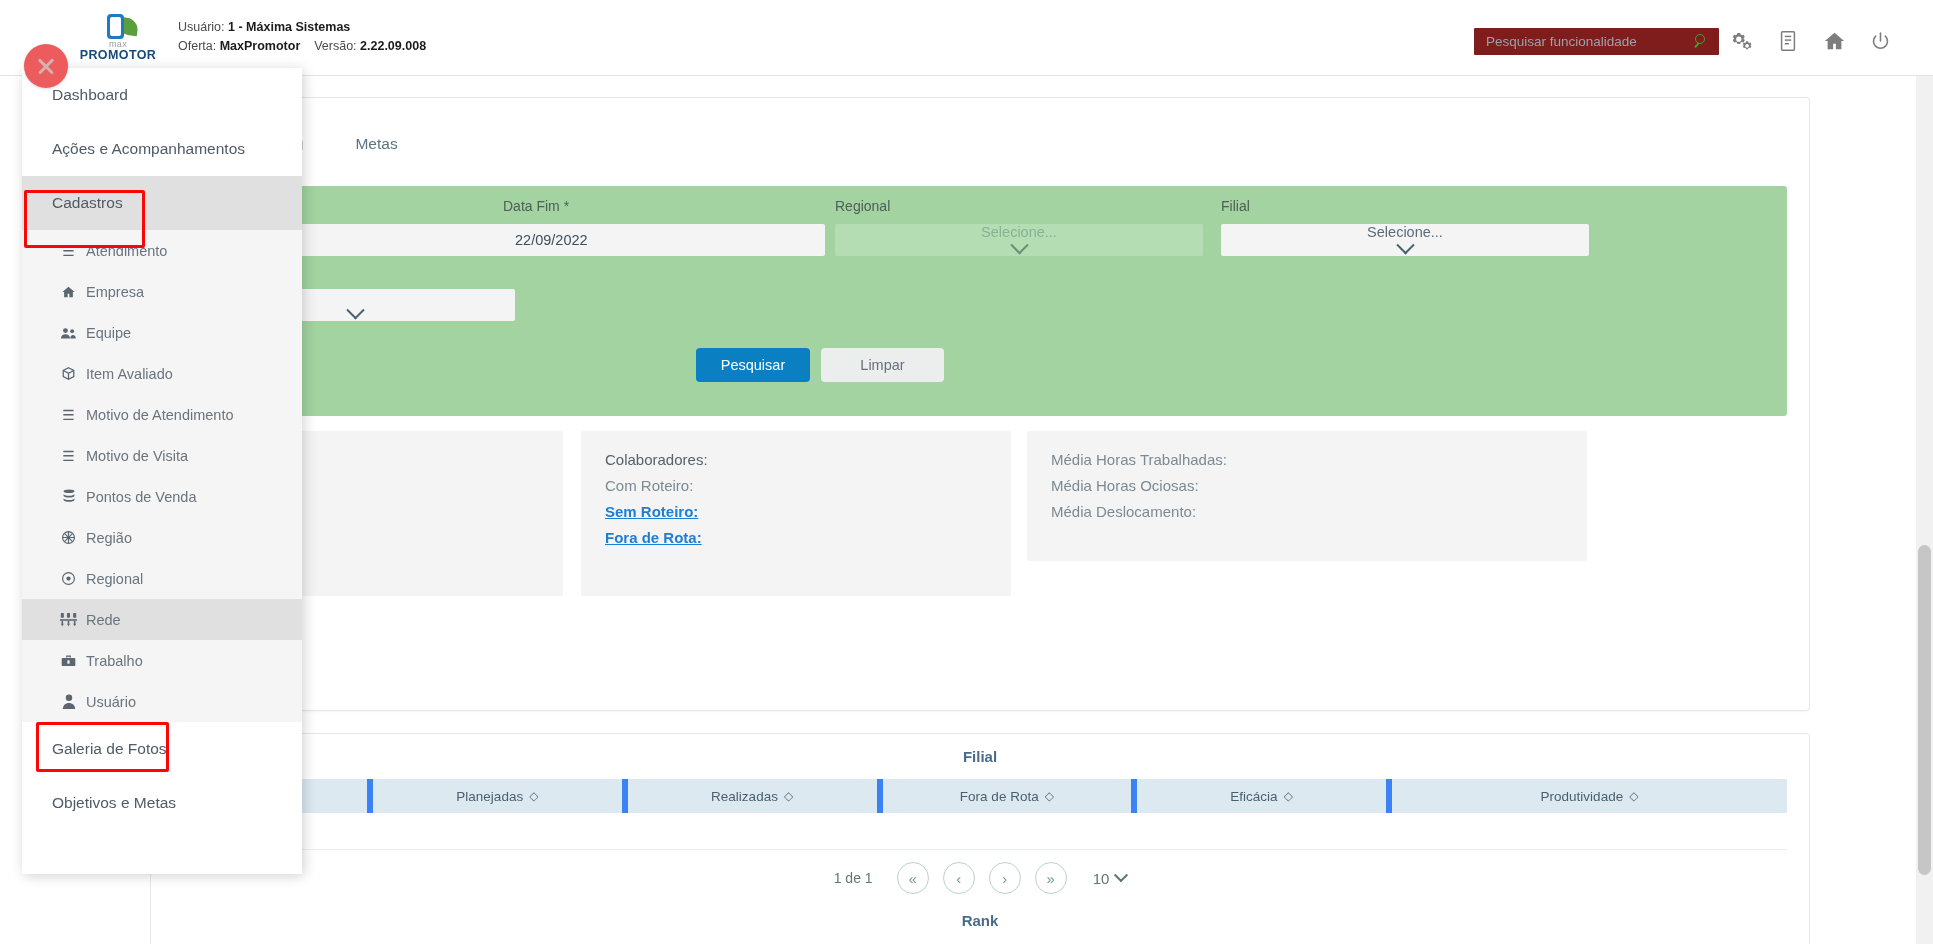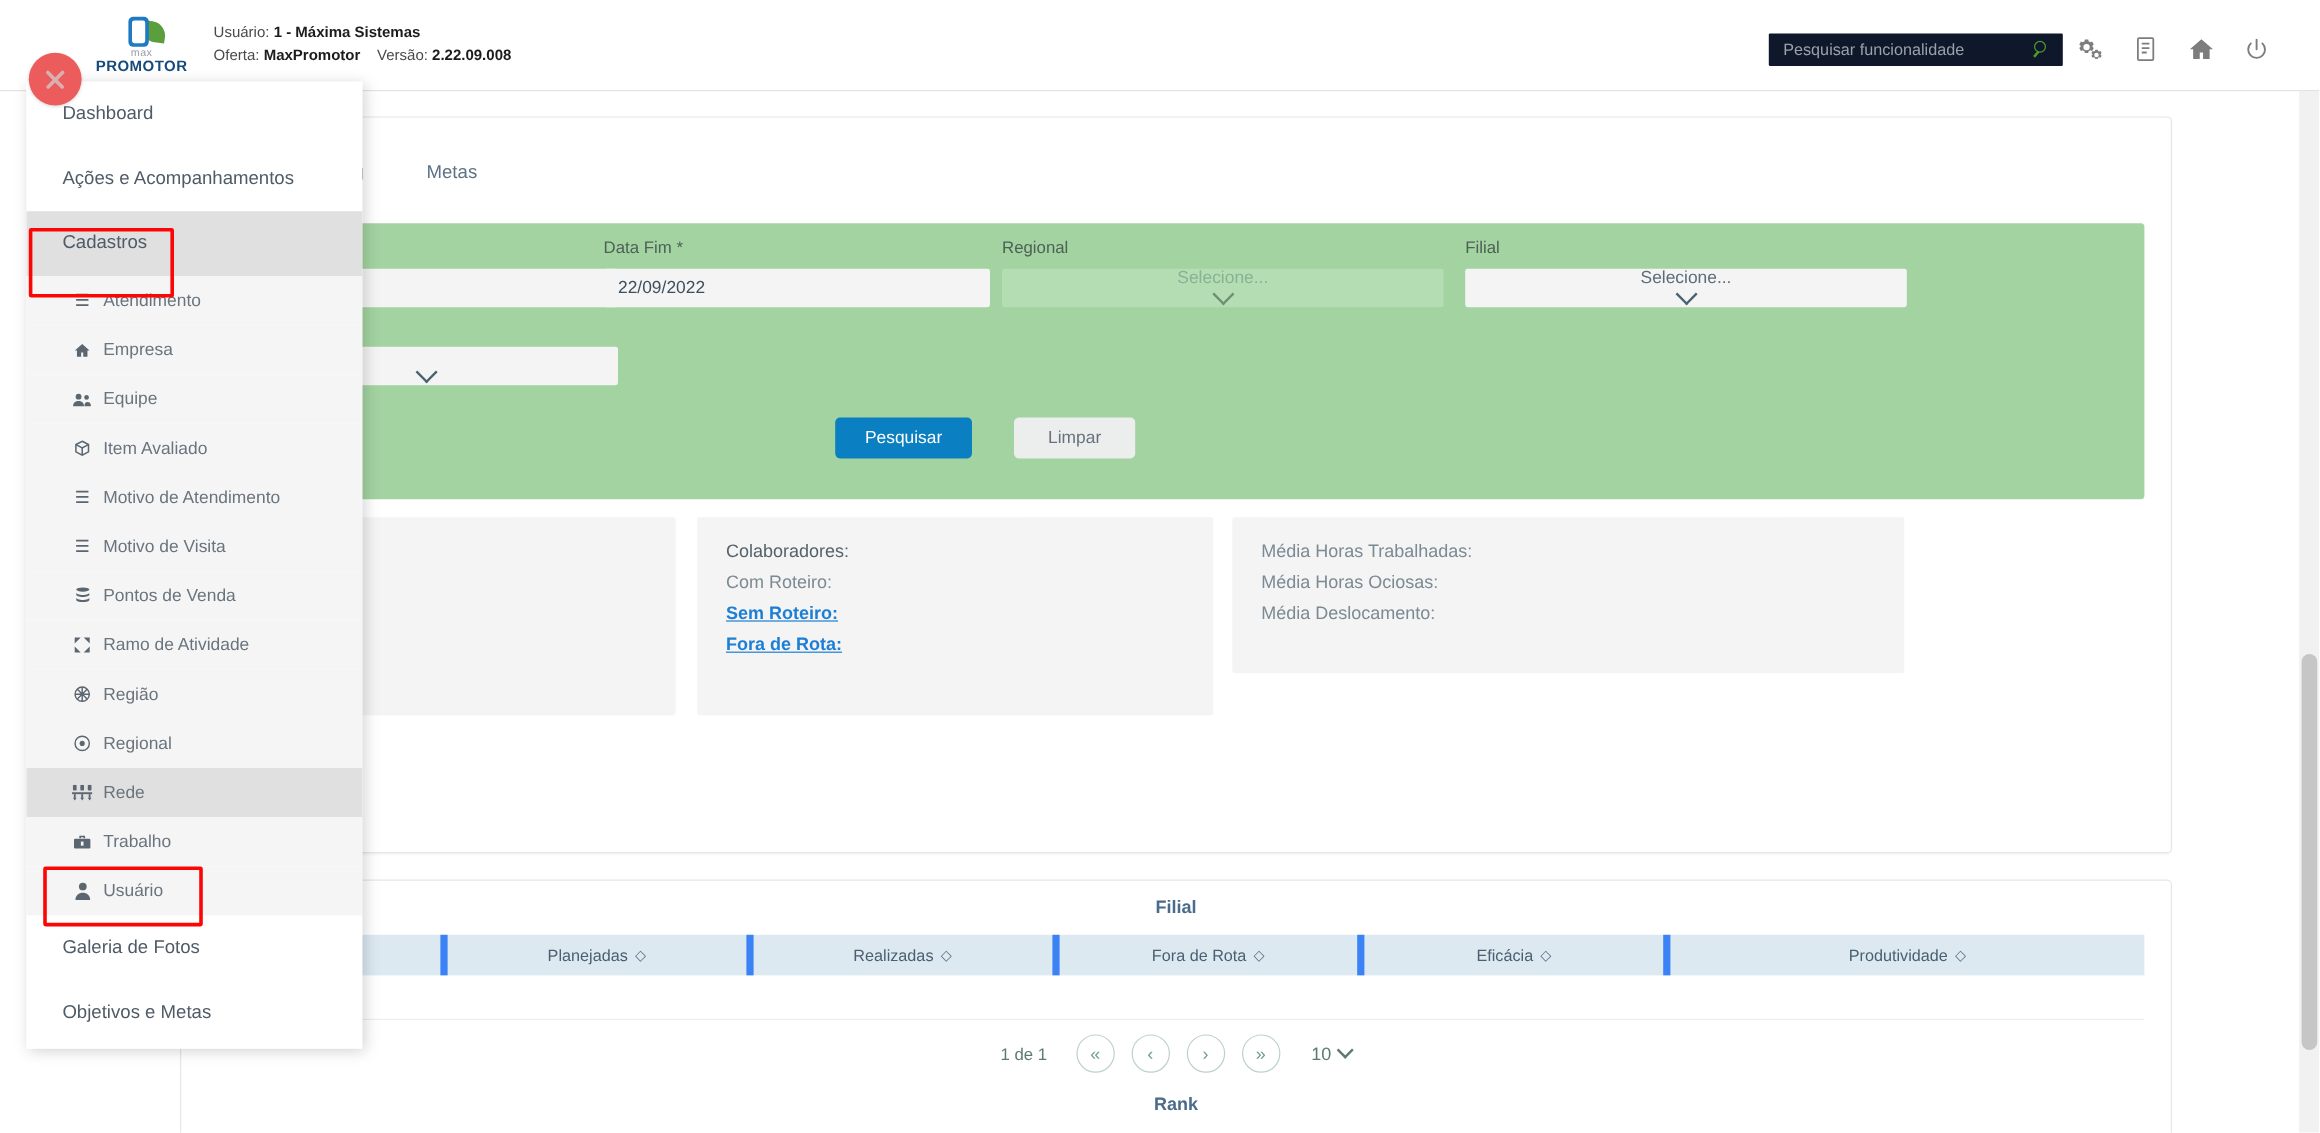--- a/index.html
+++ b/index.html
@@ -30,21 +30,21 @@
     border-radius:0 12px 0 12px;transform:rotate(8deg);}
   .brand-sub{font-size:9px;color:#9aa0a6;line-height:9px;margin-top:-2px;letter-spacing:.3px;}
   .brand-name{font-size:12.5px;font-weight:bold;color:#174a7c;letter-spacing:.4px;line-height:13px;}
 
   .userinfo{position:absolute;left:178px;top:18px;font-size:12.5px;color:#3c3c3c;line-height:19px;}
   .userinfo .lbl{color:#4a4a4a;}
   .userinfo .val{color:#1c1c1c;font-weight:bold;text-align:right;}
 
   .topright{position:absolute;right:30px;top:24px;display:flex;align-items:center;gap:0;}
   .searchbox{
-    width:245px;height:27px;background:#0f172a;border:none;border-radius:1px;
+    width:245px;height:27px;background:#7f1d1d;border:none;border-radius:1px;
     display:flex;align-items:center;padding:0 10px;box-sizing:border-box;
   }
   .searchbox input{
     flex:1;border:none;background:transparent;outline:none;
     font-family:"Liberation Sans",sans-serif;font-size:13.5px;color:#8a8f94;
   }
   .searchbox input::placeholder{color:#9aa1a8;}
   .mag{width:14px;height:14px;position:relative;flex:0 0 auto;}
   .mag i{position:absolute;left:0;top:0;width:8px;height:8px;border:1.7px solid #4c9e2a;border-radius:50%;}
   .mag b{position:absolute;left:1px;top:8px;width:1.7px;height:6px;background:#4c9e2a;transform:rotate(40deg);}
@@ -258,21 +258,21 @@
           <span>Selecione...</span>
           <span class="chev"></span>
         </div>
 
         <div class="f-select light" style="left:22px;top:103px;width:320px;">
           <span></span>
           <span class="chev"></span>
         </div>
 
         <div class="btn btn-primary" style="left:523px;top:162px;width:114px;">Pesquisar</div>
-        <div class="btn btn-light" style="left:672px;top:162px;width:101px;">Limpar</div>
+        <div class="btn btn-light" style="left:648px;top:162px;width:123px;">Limpar</div>
       </div>
 
       <div class="statbox" style="left:22px;top:333px;width:390px;height:165px;"></div>
 
       <div class="statbox" style="left:430px;top:333px;width:430px;height:165px;">
         <div style="position:absolute;left:24px;top:16px;">
           <div class="stat-line dark">Colaboradores:</div>
           <div class="stat-line">Com Roteiro:</div>
           <div class="stat-link">Sem Roteiro:</div>
           <div class="stat-link">Fora de Rota:</div>
@@ -400,28 +400,20 @@
         <svg width="14" height="15" viewBox="0 0 20 22" fill="#5b6670">
           <ellipse cx="10" cy="3.4" rx="8" ry="2.6"></ellipse>
           <path d="M2 7.2c0 1.5 3.6 2.7 8 2.7s8-1.2 8-2.7v2.6c0 1.5-3.6 2.7-8 2.7s-8-1.2-8-2.7z"></path>
           <path d="M2 13.4c0 1.5 3.6 2.7 8 2.7s8-1.2 8-2.7V16c0 1.5-3.6 2.7-8 2.7s-8-1.2-8-2.7z"></path>
         </svg>
       </span>
       <span>Pontos de Venda</span>
     </div>
     <div class="mi sub">
       <span class="sicon">
-        <svg width="15" height="15" viewBox="0 0 24 24" fill="#5b6670">
-          <path d="M2 2h8L2 10zM22 2v8l-8-8zM2 22v-8l8 8zM22 22h-8l8-8z"></path>
-        </svg>
-      </span>
-      <span>Ramo de Atividade</span>
-    </div>
-    <div class="mi sub">
-      <span class="sicon">
         <svg width="15" height="15" viewBox="0 0 24 24" fill="none" stroke="#5b6670" stroke-width="1.9">
           <circle cx="12" cy="12" r="9.5"></circle>
             <path d="M12 2.5v19M2.5 12h19M5.5 5.5l13 13M18.5 5.5l-13 13"></path>
         </svg>
       </span>
       <span>Região</span>
     </div>
     <div class="mi sub">
       <span class="sicon">
         <svg width="15" height="15" viewBox="0 0 24 24" fill="none" stroke="#5b6670" stroke-width="1.9">

